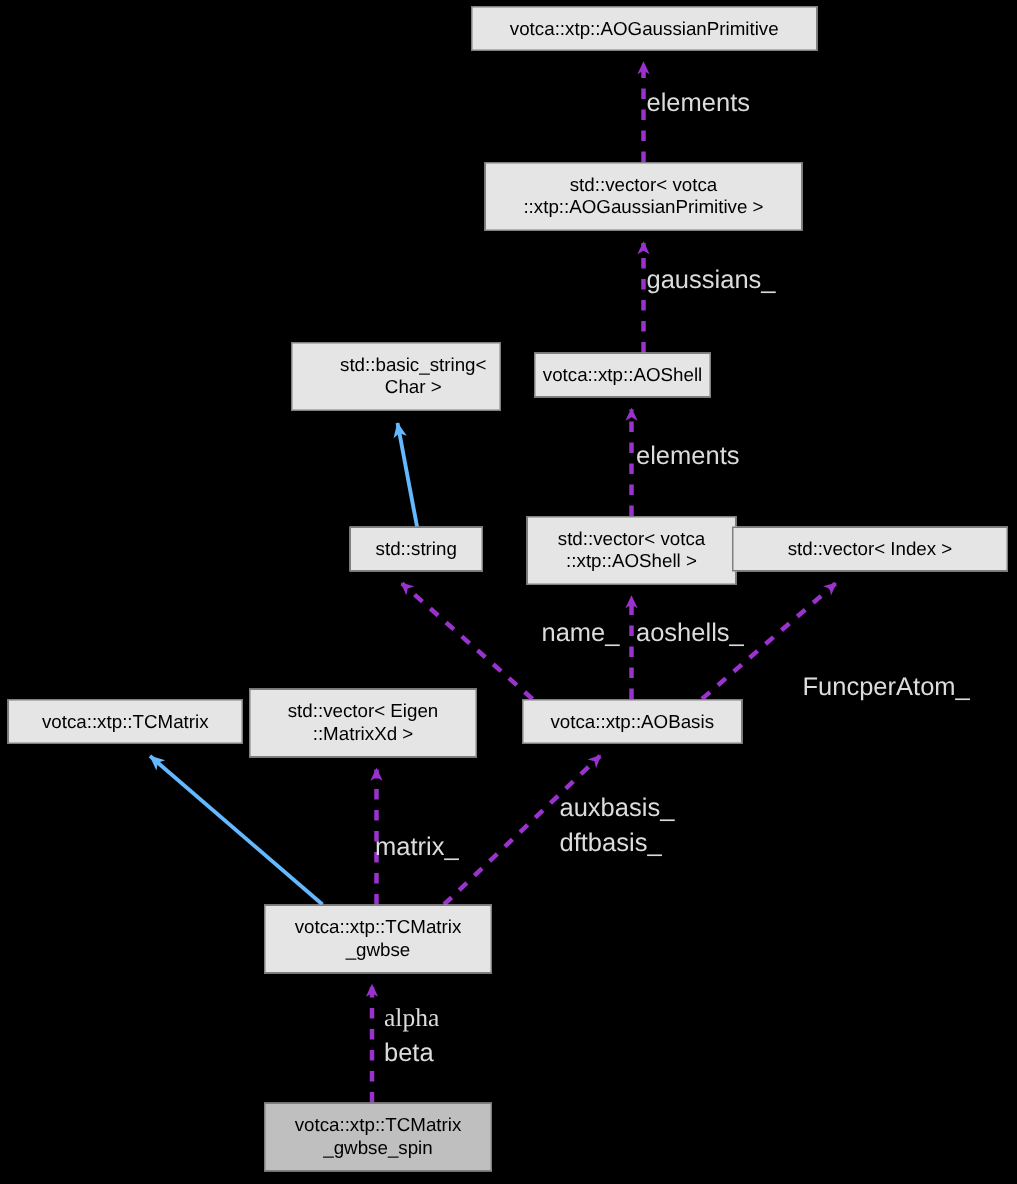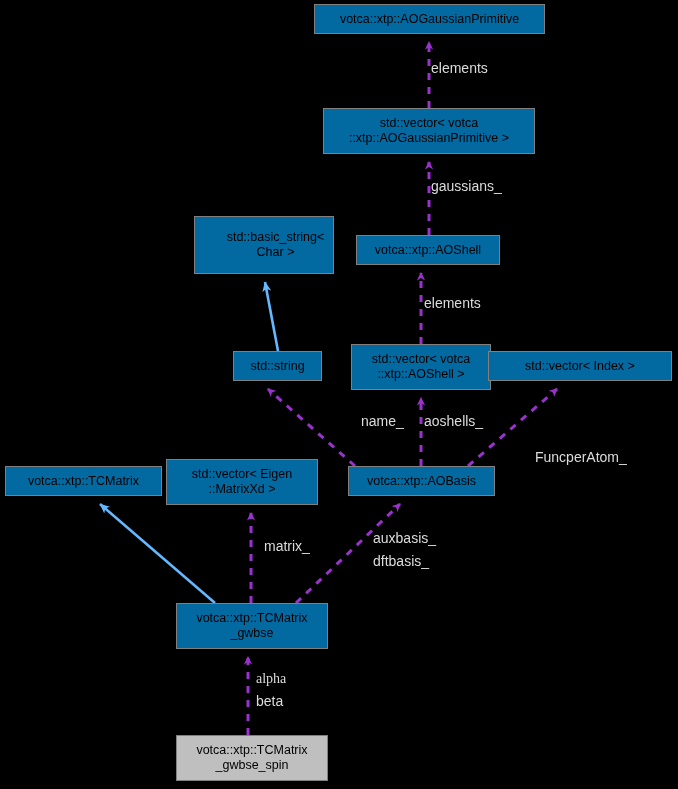--- a/index.html
+++ b/index.html
@@ -21,39 +21,39 @@
     left: 0;
     top: 0;
     width: 678px;
     height: 789px;
     pointer-events: none;
   }
   .node {
     position: absolute;
     box-sizing: border-box;
     border: 1px solid #808080;
-    background: #0369a1;
+    background: #e5e5e5;
     color: #000000;
     font-size: 12.5px;
     line-height: 15px;
     text-align: center;
     display: flex;
     align-items: center;
     justify-content: center;
     white-space: pre;
     letter-spacing: 0px;
     z-index: 3;
   }
   .node.highlight {
     background: #bfbfbf;
   }
   .edge-label {
     position: absolute;
     color: #dcdcdc;
-    font-size: 14px;
+    font-size: 17px;
     line-height: 15px;
     white-space: pre;
     z-index: 4;
     font-family: "Liberation Sans", sans-serif;
   }
 </style>
 </head>
 <body>
 
 <div id="canvas">
@@ -88,42 +88,42 @@
 
     <line x1="296" y1="603" x2="400" y2="504" stroke="#9a32cd" stroke-width="3" stroke-dasharray="7,7" marker-end="url(#arrow-usage)"></line>
 
     <line x1="248" y1="735" x2="248" y2="657" stroke="#9a32cd" stroke-width="3" stroke-dasharray="7,7" marker-end="url(#arrow-usage)"></line>
   </svg>
 
   <div id="nodes">
       <div class="node" style="left: 314px; top: 4px; width: 231px; height: 30px;"><span>votca::xtp::AOGaussianPrimitive</span></div>
       <div class="node" style="left: 323px; top: 108px; width: 212px; height: 46px;"><span>std::vector&lt; votca
 ::xtp::AOGaussianPrimitive &gt;</span></div>
-      <div class="node" style="left: 194px; top: 216px; width: 140px; height: 58px; padding-left: 23px;"><span>std::basic_string&lt;
+      <div class="node" style="left: 194px; top: 228px; width: 140px; height: 46px; padding-left: 23px;"><span>std::basic_string&lt;
 Char &gt;</span></div>
-      <div class="node" style="left: 356px; top: 235px; width: 144px; height: 30px;"><span>votca::xtp::AOShell</span></div>
+      <div class="node" style="left: 356px; top: 235px; width: 118px; height: 30px;"><span>votca::xtp::AOShell</span></div>
       <div class="node" style="left: 233px; top: 351px; width: 89px; height: 30px; text-align: center;"><span>std::string</span></div>
       <div class="node" style="left: 351px; top: 344px; width: 140px; height: 46px;"><span>std::vector&lt; votca
 ::xtp::AOShell &gt;</span></div>
       <div class="node" style="left: 488px; top: 351px; width: 184px; height: 30px;"><span>std::vector&lt; Index &gt;</span></div>
       <div class="node" style="left: 5px; top: 466px; width: 157px; height: 30px;"><span>votca::xtp::TCMatrix</span></div>
       <div class="node" style="left: 166px; top: 459px; width: 152px; height: 46px;"><span>std::vector&lt; Eigen
 ::MatrixXd &gt;</span></div>
       <div class="node" style="left: 348px; top: 466px; width: 147px; height: 30px; justify-content: center;"><span>votca::xtp::AOBasis</span></div>
       <div class="node" style="left: 176px; top: 603px; width: 152px; height: 46px;"><span>votca::xtp::TCMatrix
 _gwbse</span></div>
       <div class="node highlight" style="left: 176px; top: 735px; width: 152px; height: 46px;"><span>votca::xtp::TCMatrix
 _gwbse_spin</span></div>
     </div>
   <div id="labels">
       <div class="edge-label" style="left: 431px; top: 61px;">elements</div>
       <div class="edge-label" style="left: 431px; top: 179px;">gaussians_</div>
       <div class="edge-label" style="left: 424px; top: 296px;">elements</div>
       <div class="edge-label" style="left: 361px; top: 414px;">name_</div>
       <div class="edge-label" style="left: 424px; top: 414px;">aoshells_</div>
       <div class="edge-label" style="left: 535px; top: 414px; margin-top: 36px;">FuncperAtom_</div>
-      <div class="edge-label" style="left: 250px; top: 539px; margin-left: 14px;">matrix_</div>
+      <div class="edge-label" style="left: 250px; top: 557px;">matrix_</div>
       <div class="edge-label" style="left: 373px; top: 531px;">auxbasis_</div>
       <div class="edge-label" style="left: 373px; top: 554px;">dftbasis_</div>
       <div class="edge-label" style="left: 256px; top: 671px; font-family: Liberation Serif, serif;">alpha</div>
       <div class="edge-label" style="left: 256px; top: 694px;">beta</div>
     </div>
 </div>
 
 </body></html>

